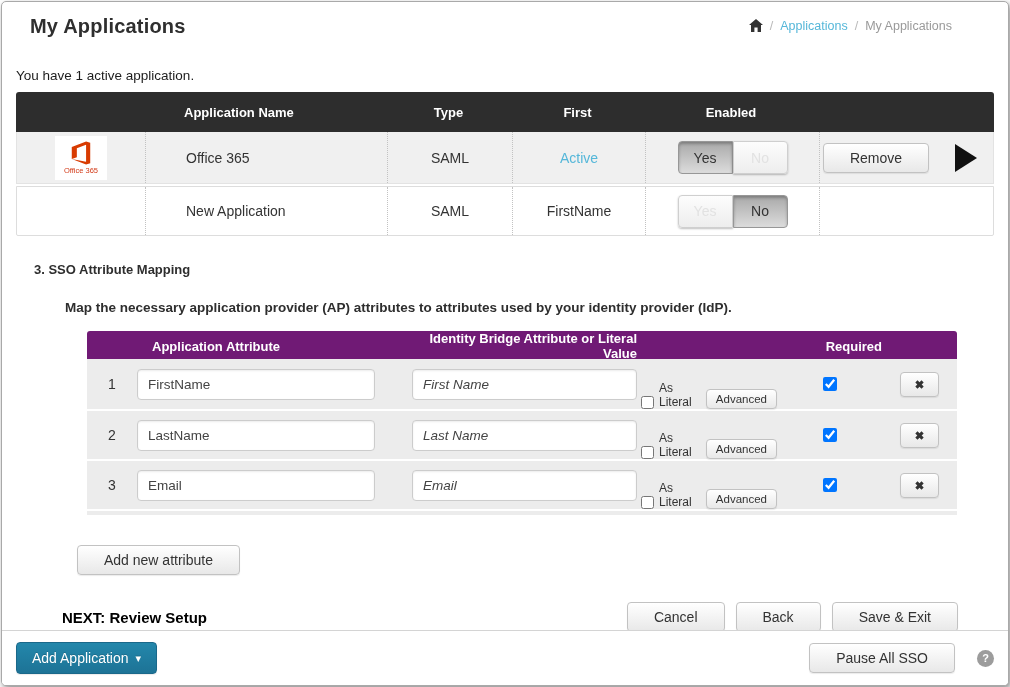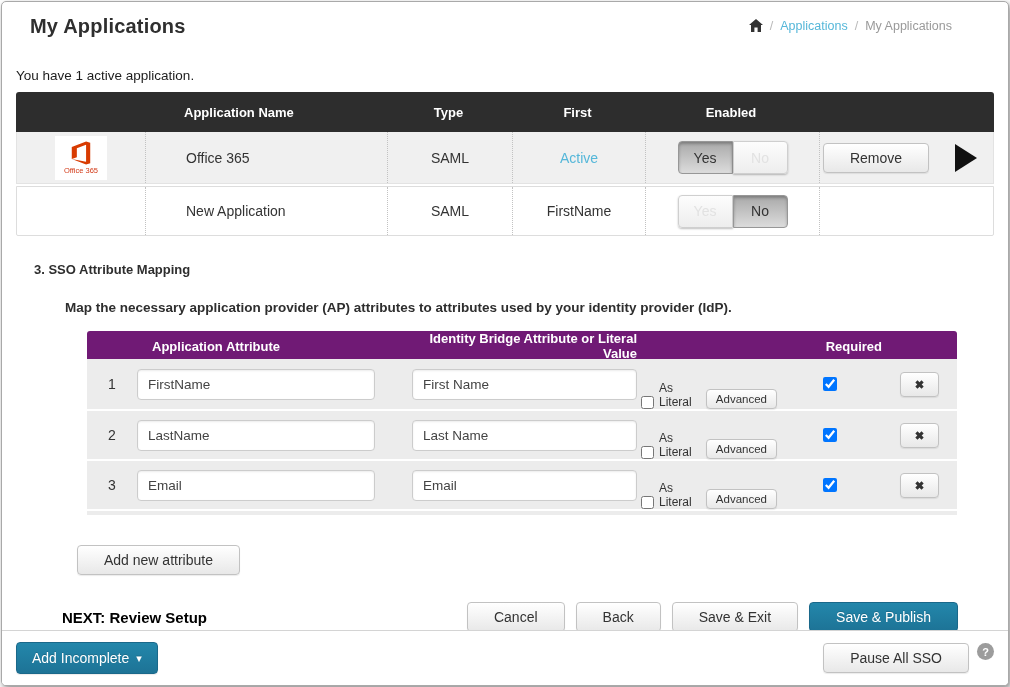--- a/index.html
+++ b/index.html
@@ -104,21 +104,21 @@
   .map-foot { height:6px; background:#ececec; border-top:2px solid #fff; }
 
   .mcell { display:flex; align-items:center; height:100%; }
   .mcell.center { justify-content:center; }
   .row-index { font-size:14px; color:#333; }
   .attr-input {
     width:238px; height:31px; padding:5px 10px; font-size:13.5px; color:#444;
     font-family:inherit; background:#fff; border:1px solid #ccc; border-radius:4px;
     box-shadow: inset 0 1px 2px rgba(0,0,0,.08);
   }
-  .mcell .attr-input.idb { width:253px; margin-left:15px; }
+  .mcell .attr-input.idb { width:253px; margin-left:15px;font-style:italic; }
   .literal-cell { gap:5px; padding-left:4px; align-items:flex-end; }
   .literal-cell input[type=checkbox] { width:13px; height:13px; margin-top:-8px; cursor:pointer; }
   .literal-label { font-size:12px; color:#333; margin-top:-6px; }
   .btn-advanced { padding:3px 9px; font-size:11.5px; margin-top:-6px; }
   .required-check { width:14px; height:14px; cursor:pointer; }
   .btn-remove-x { padding:5px 12px; }
   .btn-remove-x svg { display:block; }
 
   .add-attr-wrap { margin:30px 0 0 75px; }
 
@@ -129,21 +129,21 @@
   
   .footer-bar {
     position:absolute; left:0; right:0; bottom:0; height:55px;
     border-top:1px solid #d4d4d4;
     display:flex; align-items:center; justify-content:space-between;
     padding:0 14px;
     background:#fff;
   }
   .btn-add-app { padding:7px 15px; font-size:14px; gap:7px; }
   .caret-down { font-size:11px; line-height:1; }
-  .footer-right { display:flex; align-items:flex-start; gap:8px; }
+  .footer-right { display:flex; align-items:center; gap:22px; }
   .help-circle {
     width:17px; height:17px; border-radius:50%;
     background:#9c9c9c; color:#fff; font-size:11px; font-weight:bold;
     display:flex; align-items:center; justify-content:center; cursor:pointer;
   }
 </style>
 </head>
 <body>
 
 <div class="page">
@@ -322,27 +322,26 @@
   <div class="add-attr-wrap">
     <button class="btn">Add new attribute</button>
   </div>
 
   <div class="bottom-row">
     <div class="next-label">NEXT: Review Setup</div>
     <div class="action-btns">
       <button class="btn">Cancel</button>
       <button class="btn">Back</button>
       <button class="btn">Save &amp; Exit</button>
-      <button class="btn btn-primary">Save &amp; Publish</button>
     </div>
   </div>
 
   <div class="footer-bar">
     <button class="btn btn-primary btn-add-app">
-      <span>Add Incomplete</span>
+      <span>Add Application</span>
       <span class="caret-down">▾</span>
     </button>
     <div class="footer-right">
       <button class="btn">Pause All SSO</button>
       <span class="help-circle">?</span>
     </div>
   </div>
 
 </div>
 

